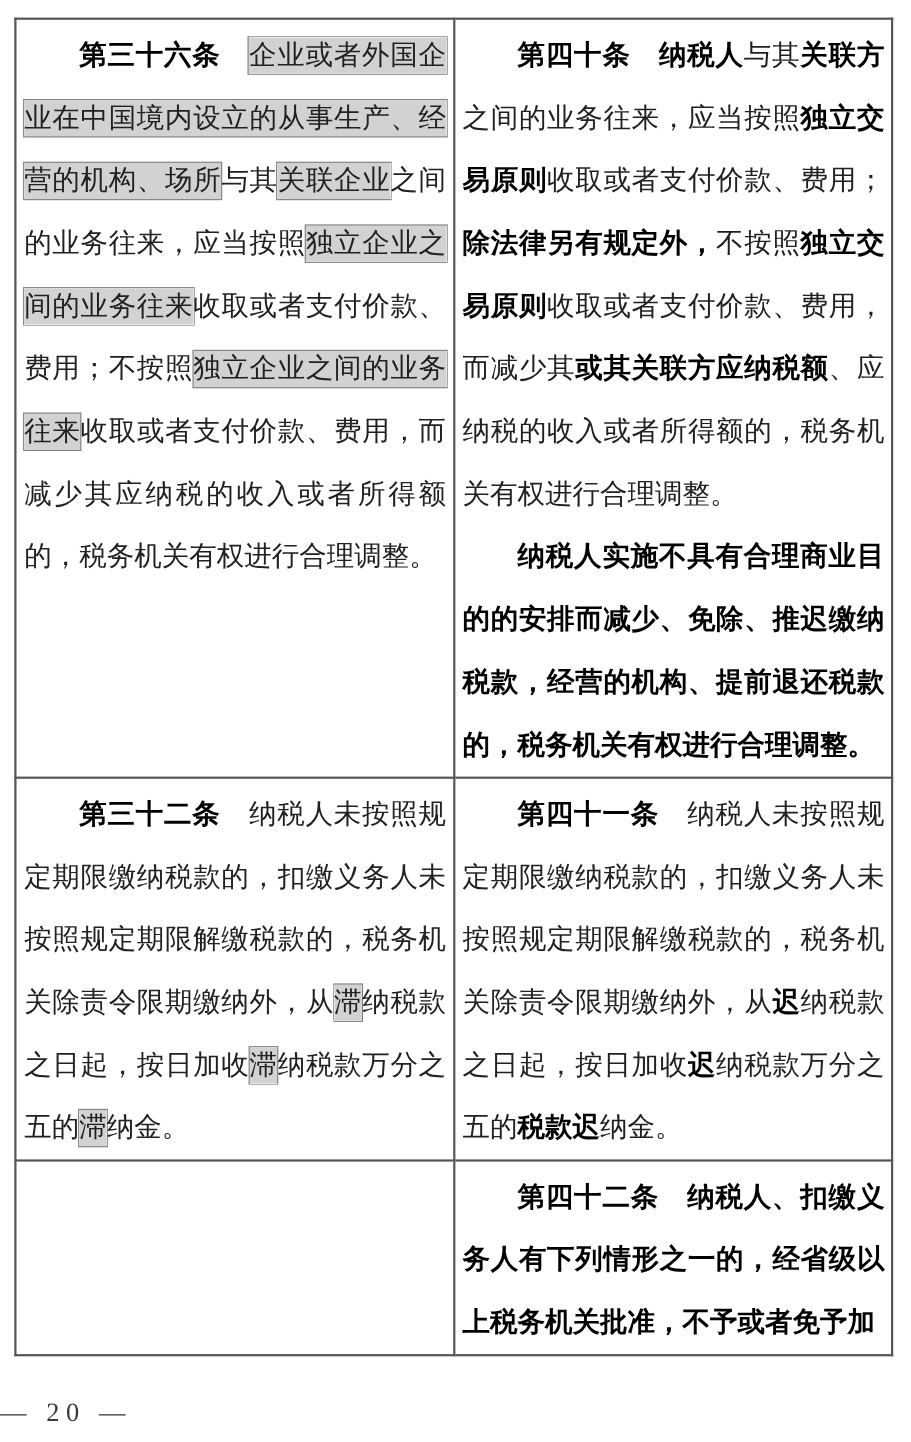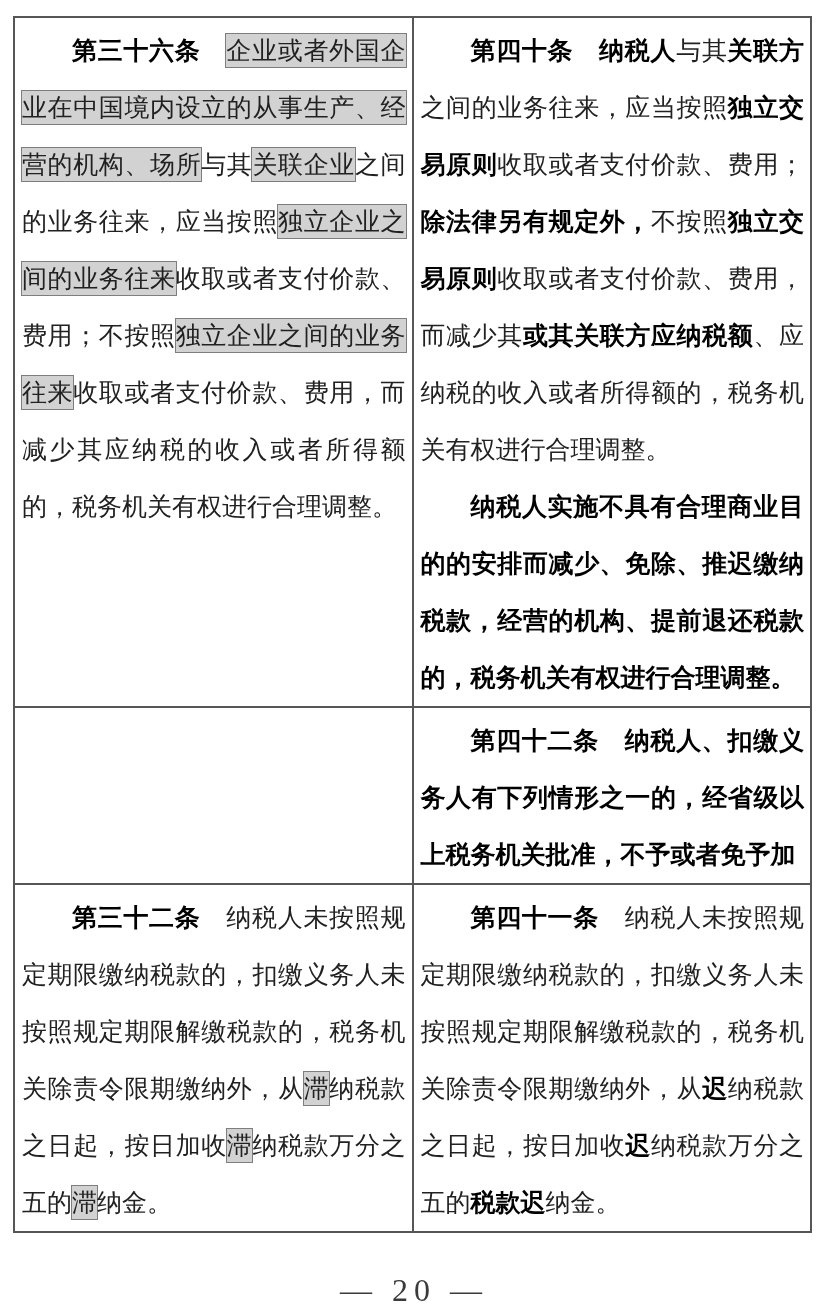--- a/index.html
+++ b/index.html
@@ -55,50 +55,50 @@
     background:var(--hl-bg);
     box-shadow:0 0 0 1px var(--hl-border);
     -webkit-box-decoration-break:clone;
     box-decoration-break:clone;
     padding:3px 0;
   }
   .footer{
     position:absolute;
     left:0;right:0;
     top:1272px;
-    text-align:center;
-    font-size:32px;
+    text-align:left;
+    font-size:24px;
     letter-spacing:6px;
     color:#3a3a3a;
   }
 </style>
 </head>
 <body>
 
 <table class="cmp">
   <tbody>
     <tr>
       <td class="r1">
           <p class="para"><span class="b">第三十六条</span><span class="n">　</span><span class="h">企业或者外国企业在中国境内设立的从事生产、经营的机构、场所</span><span class="n">与其</span><span class="h">关联企业</span><span class="n">之间的业务往来，应当按照</span><span class="h">独立企业之间的业务往来</span><span class="n">收取或者支付价款、费用；不按照</span><span class="h">独立企业之间的业务往来</span><span class="n">收取或者支付价款、费用，而减少其应纳税的收入或者所得额的，税务机关有权进行合理调整。</span></p>
         </td>
       <td class="r1">
           <p class="para"><span class="b">第四十条　纳税人</span><span class="n">与其</span><span class="b">关联方</span><span class="n">之间的业务往来，应当按照</span><span class="b">独立交易原则</span><span class="n">收取或者支付价款、费用；</span><span class="b">除法律另有规定外，</span><span class="n">不按照</span><span class="b">独立交易原则</span><span class="n">收取或者支付价款、费用，而减少其</span><span class="b">或其关联方应纳税额</span><span class="n">、应纳税的收入或者所得额的，税务机关有权进行合理调整。</span></p>
           <p class="para"><span class="b">纳税人实施不具有合理商业目的的安排而减少、免除、推迟缴纳税款，经营的机构、提前退还税款的，税务机关有权进行合理调整。</span></p>
         </td>
     </tr>
     <tr>
-      <td class="r3"></td>
-      <td class="r3">
-          <p class="para"><span class="b">第四十二条　纳税人、扣缴义务人有下列情形之一的，经省级以上税务机关批准，不予或者免予加</span></p>
-        </td>
-    </tr>
-    <tr>
       <td class="r2">
           <p class="para"><span class="b">第三十二条</span><span class="n">　纳税人未按照规定期限缴纳税款的，扣缴义务人未按照规定期限解缴税款的，税务机关除责令限期缴纳外，从</span><span class="h">滞</span><span class="n">纳税款之日起，按日加收</span><span class="h">滞</span><span class="n">纳税款万分之五的</span><span class="h">滞</span><span class="n">纳金。</span></p>
         </td>
       <td class="r2">
           <p class="para"><span class="b">第四十一条</span><span class="n">　纳税人未按照规定期限缴纳税款的，扣缴义务人未按照规定期限解缴税款的，税务机关除责令限期缴纳外，从</span><span class="b">迟</span><span class="n">纳税款之日起，按日加收</span><span class="b">迟</span><span class="n">纳税款万分之五的</span><span class="b">税款迟</span><span class="n">纳金。</span></p>
+        </td>
+    </tr>
+    <tr>
+      <td class="r3"></td>
+      <td class="r3">
+          <p class="para"><span class="b">第四十二条　纳税人、扣缴义务人有下列情形之一的，经省级以上税务机关批准，不予或者免予加</span></p>
         </td>
     </tr>
   </tbody>
 </table>
 
 <div class="footer">— 20 —</div>
 
 </body></html>

